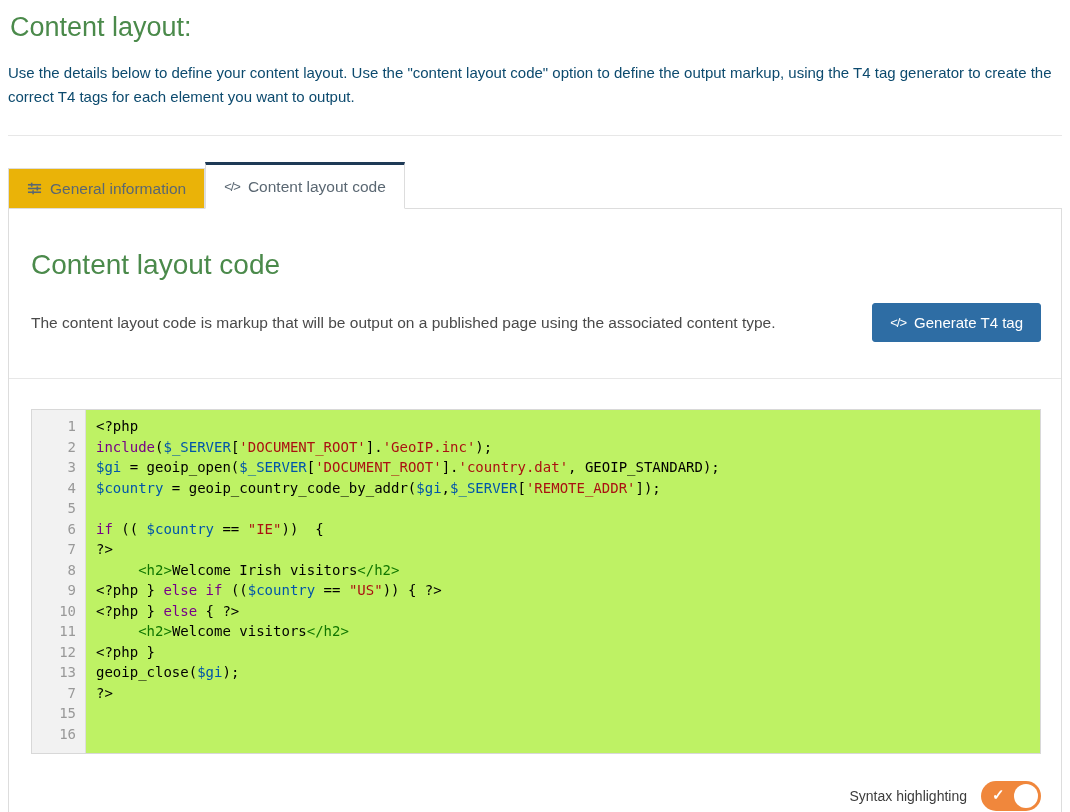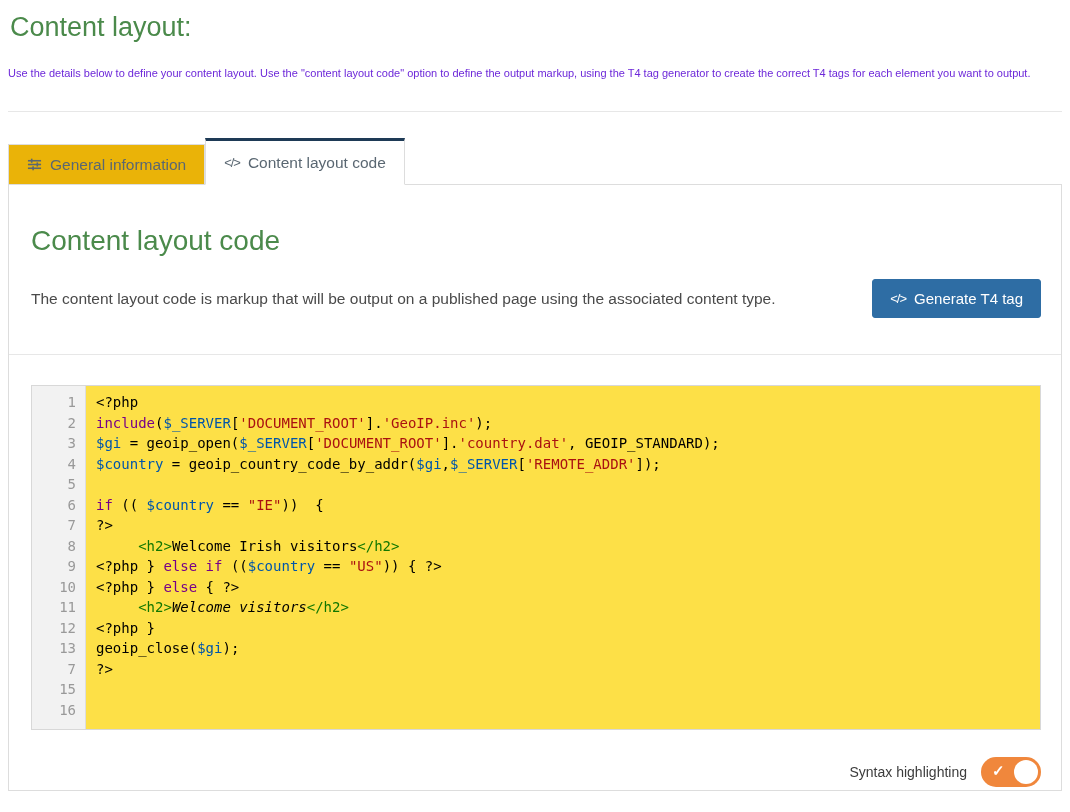--- a/index.html
+++ b/index.html
@@ -12,23 +12,23 @@
     overflow: hidden;
   }
   
   .page-title {
     color: var(--green);
     font-size: 27px;
     font-weight: 400;
     margin: 2px 0 18px 2px;
   }
   .page-intro {
-    font-size: 11px;
+    font-size: 15px;
     line-height: 24px;
-    color: #6d28d9;
+    color: #0c4a6e;
     margin: 0 2px 26px 0;
     max-width: 1055px;
   }
   .top-divider { border: none; border-top: 1px solid #e7e7e7; margin: 0 0 26px 0; }
 
   
   .tabs { display: flex; align-items: flex-end; position: relative; z-index: 2; }
   .tab {
     display: flex; align-items: center; gap: 8px;
     font-size: 15.5px; color: #5a6772;
@@ -96,21 +96,21 @@
   }
   .gutter {
     flex: none;
     width: 54px;
     background: #f2f2f2;
     border-right: 1px solid #ddd;
     color: #999;
     text-align: right;
     padding: 6px 9px 6px 0;
   }
-  .code-col { flex: 1; padding: 6px 4px 6px 10px; overflow: hidden; background: #fde047; }
+  .code-col { flex: 1; padding: 6px 4px 6px 10px; overflow: hidden; background: #bef264; }
   .cl { white-space: pre; min-height: 20.5px; color: #000; }
 
   
   .toggle-row {
     display: flex; justify-content: flex-end; align-items: center;
     gap: 14px; margin-top: 27px;
   }
   .toggle-label { font-size: 14px; color: #3c3c3c; }
   .switch {
     position: relative;
@@ -194,21 +194,21 @@
           <div class="cl"><span style="color: rgb(0, 0, 0);">&lt;?php</span></div>
           <div class="cl"><span style="color: rgb(119, 0, 136);">include</span><span style="color: rgb(0, 0, 0);">(</span><span style="color: rgb(0, 85, 170);">$_SERVER</span><span style="color: rgb(0, 0, 0);">[</span><span style="color: rgb(170, 17, 17);">'DOCUMENT_ROOT'</span><span style="color: rgb(0, 0, 0);">].</span><span style="color: rgb(170, 17, 17);">'GeoIP.inc'</span><span style="color: rgb(0, 0, 0);">);</span></div>
           <div class="cl"><span style="color: rgb(0, 85, 170);">$gi</span><span style="color: rgb(0, 0, 0);"> = geoip_open(</span><span style="color: rgb(0, 85, 170);">$_SERVER</span><span style="color: rgb(0, 0, 0);">[</span><span style="color: rgb(170, 17, 17);">'DOCUMENT_ROOT'</span><span style="color: rgb(0, 0, 0);">].</span><span style="color: rgb(170, 17, 17);">'country.dat'</span><span style="color: rgb(0, 0, 0);">, GEOIP_STANDARD);</span></div>
           <div class="cl"><span style="color: rgb(0, 85, 170);">$country</span><span style="color: rgb(0, 0, 0);"> = geoip_country_code_by_addr(</span><span style="color: rgb(0, 85, 170);">$gi</span><span style="color: rgb(0, 0, 0);">,</span><span style="color: rgb(0, 85, 170);">$_SERVER</span><span style="color: rgb(0, 0, 0);">[</span><span style="color: rgb(170, 17, 17);">'REMOTE_ADDR'</span><span style="color: rgb(0, 0, 0);">]);</span></div>
           <div class="cl"></div>
           <div class="cl"><span style="color: rgb(119, 0, 136);">if</span><span style="color: rgb(0, 0, 0);"> (( </span><span style="color: rgb(0, 85, 170);">$country</span><span style="color: rgb(0, 0, 0);"> == </span><span style="color: rgb(170, 17, 17);">"IE"</span><span style="color: rgb(0, 0, 0);">))  {</span></div>
           <div class="cl"><span style="color: rgb(0, 0, 0);">?&gt;</span></div>
           <div class="cl"><span style="color: rgb(0, 0, 0);">     </span><span style="color: rgb(17, 119, 0);">&lt;h2&gt;</span><span style="color: rgb(0, 0, 0);">Welcome Irish visitors</span><span style="color: rgb(17, 119, 0);">&lt;/h2&gt;</span></div>
           <div class="cl"><span style="color: rgb(0, 0, 0);">&lt;?php } </span><span style="color: rgb(119, 0, 136);">else</span><span style="color: rgb(0, 0, 0);"> </span><span style="color: rgb(119, 0, 136);">if</span><span style="color: rgb(0, 0, 0);"> ((</span><span style="color: rgb(0, 85, 170);">$country</span><span style="color: rgb(0, 0, 0);"> == </span><span style="color: rgb(170, 17, 17);">"US"</span><span style="color: rgb(0, 0, 0);">)) { ?&gt;</span></div>
           <div class="cl"><span style="color: rgb(0, 0, 0);">&lt;?php } </span><span style="color: rgb(119, 0, 136);">else</span><span style="color: rgb(0, 0, 0);"> { ?&gt;</span></div>
-          <div class="cl"><span style="color: rgb(0, 0, 0);">     </span><span style="color: rgb(17, 119, 0);">&lt;h2&gt;</span><span style="color: rgb(0, 0, 0); font-style: italic;">Welcome visitors</span><span style="color: rgb(17, 119, 0);">&lt;/h2&gt;</span></div>
+          <div class="cl"><span style="color: rgb(0, 0, 0);">     </span><span style="color: rgb(17, 119, 0);">&lt;h2&gt;</span><span style="color: rgb(0, 0, 0);">Welcome visitors</span><span style="color: rgb(17, 119, 0);">&lt;/h2&gt;</span></div>
           <div class="cl"><span style="color: rgb(0, 0, 0);">&lt;?php }</span></div>
           <div class="cl"><span style="color: rgb(0, 0, 0);">geoip_close(</span><span style="color: rgb(0, 85, 170);">$gi</span><span style="color: rgb(0, 0, 0);">);</span></div>
           <div class="cl"><span style="color: rgb(0, 0, 0);">?&gt;</span></div>
         </div>
     </div>
     <div class="toggle-row">
       <span class="toggle-label">Syntax highlighting</span>
       <div class="switch">
         <span class="check">✓</span>
         <span class="knob"></span>

